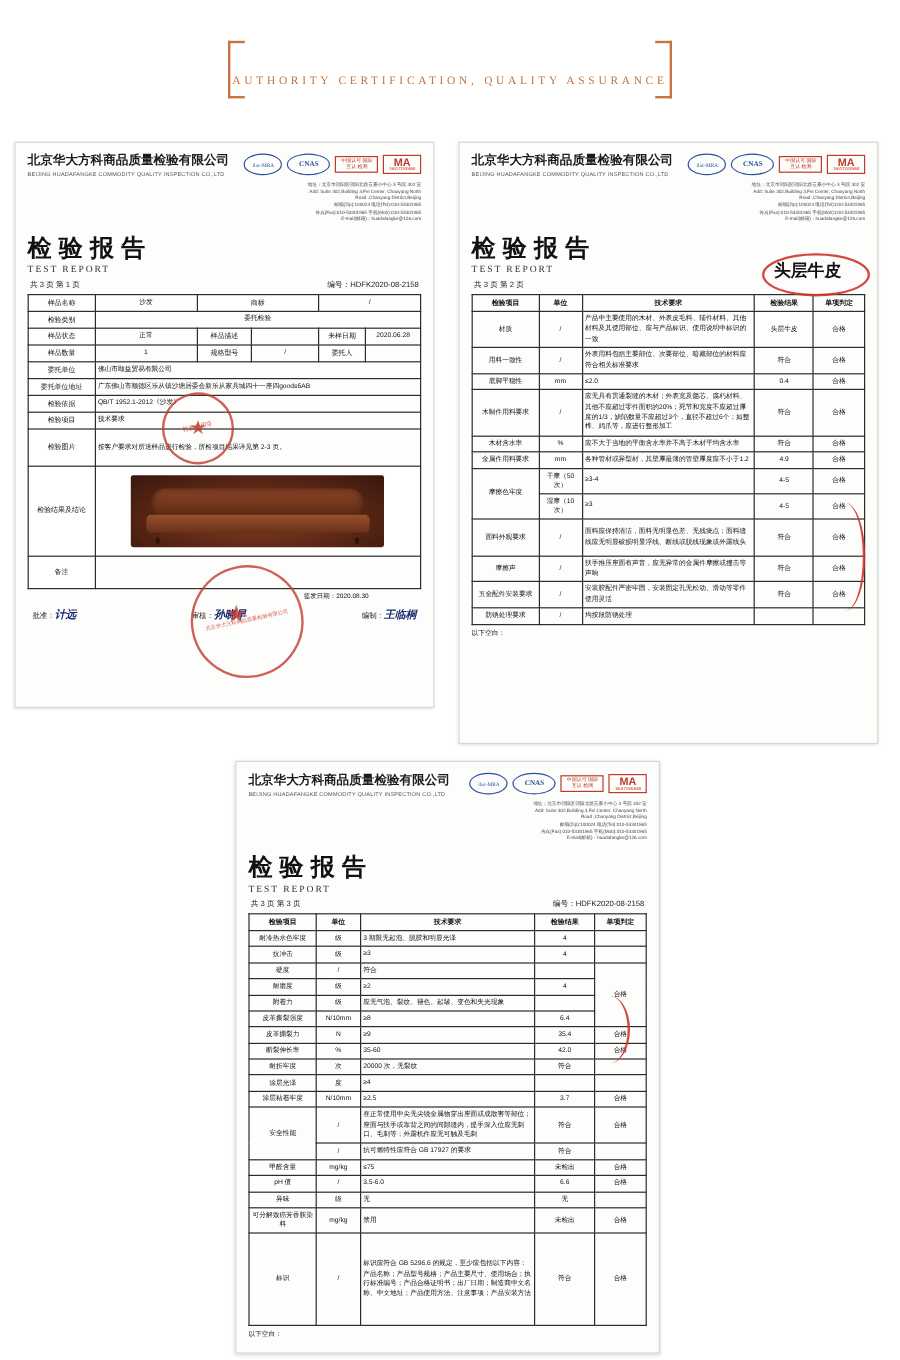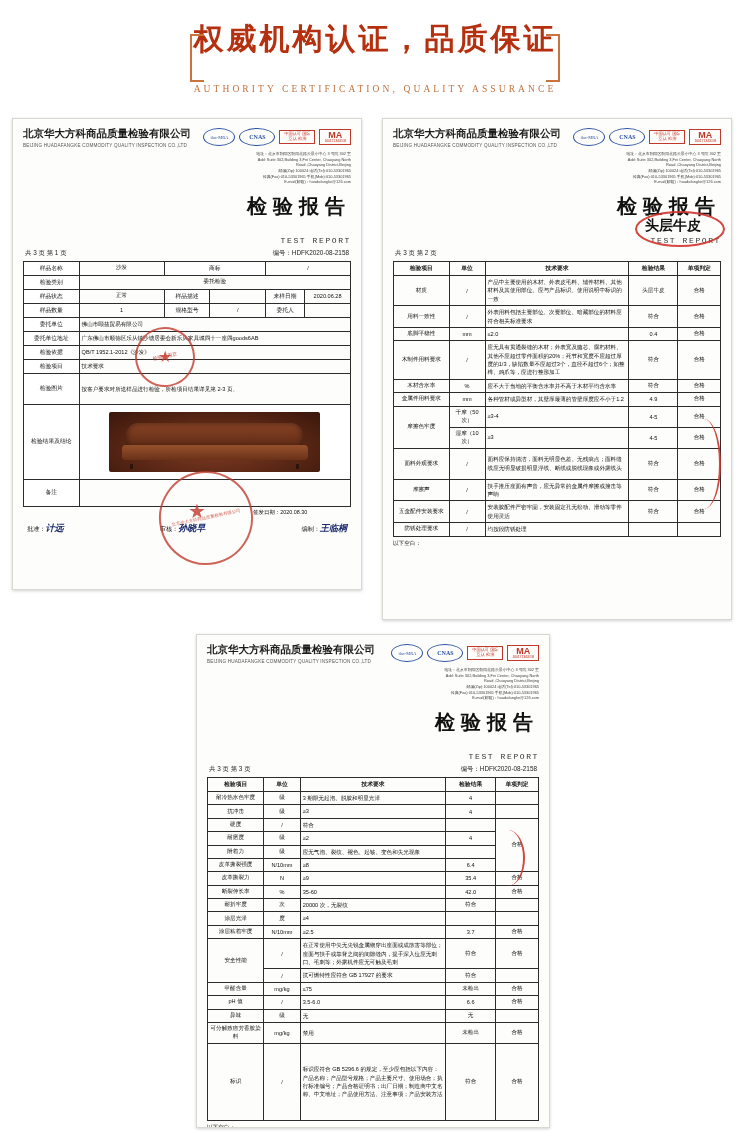--- a/index.html
+++ b/index.html
@@ -63,23 +63,23 @@
   }
   .mark-ma{
     border:1px solid #c0392b;color:#c0392b;font-weight:bold;font-size:9px;
     padding:1px 4px 0 4px;text-align:center;line-height:1;
   }
   .mark-ma small{display:block;font-size:3.6px;font-weight:normal;letter-spacing:-.2px;}
   .mark-col{display:flex;flex-direction:column;gap:1px;}
 
   .addr-block{font-size:3.9px;color:#444;line-height:1.45;margin-top:3px;text-align:right;}
 
-  .rpt-title{text-align:right;margin:8px 0 2px 0;}
+  .rpt-title{text-align:left;margin:8px 0 2px 0;}
   .rpt-title .cn{font-size:20px;font-weight:bold;letter-spacing:6px;color:#111;font-family:"DejaVu Sans",sans-serif;}
-  .rpt-title .en{font-size:8px;letter-spacing:1.6px;color:#333;margin-top:16px;font-family:Liberation Mono, monospace;}
+  .rpt-title .en{font-size:8px;letter-spacing:1.6px;color:#333;margin-top:0;font-family:Liberation Serif, serif;}
 
   .meta-row{display:flex;justify-content:space-between;font-size:6.4px;color:#222;margin:4px 2px 3px 2px;}
 
   
   table{border-collapse:collapse;width:100%;table-layout:fixed;}
   td,th{border:1px solid #2c2c2c;font-size:5.6px;padding:2px 2px;color:#111;vertical-align:middle;}
   .lbl{background:#fff;text-align:center;font-size:5.8px;}
   .ctr{text-align:center;}
   .lft{text-align:left;line-height:1.5;}
   .tall{height:26px;}
@@ -129,21 +129,20 @@
   }
   .sign-row{display:flex;justify-content:space-between;font-size:6.2px;margin-top:4px;padding:0 4px;}
   .foot-note{font-size:5.6px;margin-top:3px;}
 </style>
 </head>
 <body>
 
 <div class="banner">
   <div class="banner-rule left"></div>
   <div class="banner-rule right"></div>
-  <div class="banner-title">权威机构认证，品质保证</div>
   <div class="banner-sub">AUTHORITY CERTIFICATION, QUALITY ASSURANCE</div>
 </div>
 
 <div class="sheet" id="sheet1">
   <div class="sheet-inner">
     <div class="lab-head">
       <div>
         <div class="lab-name-cn">北京华大方科商品质量检验有限公司</div>
         <div class="lab-name-en">BEIJING HUADAFANGKE COMMODITY QUALITY INSPECTION CO.,LTD</div>
       </div>

